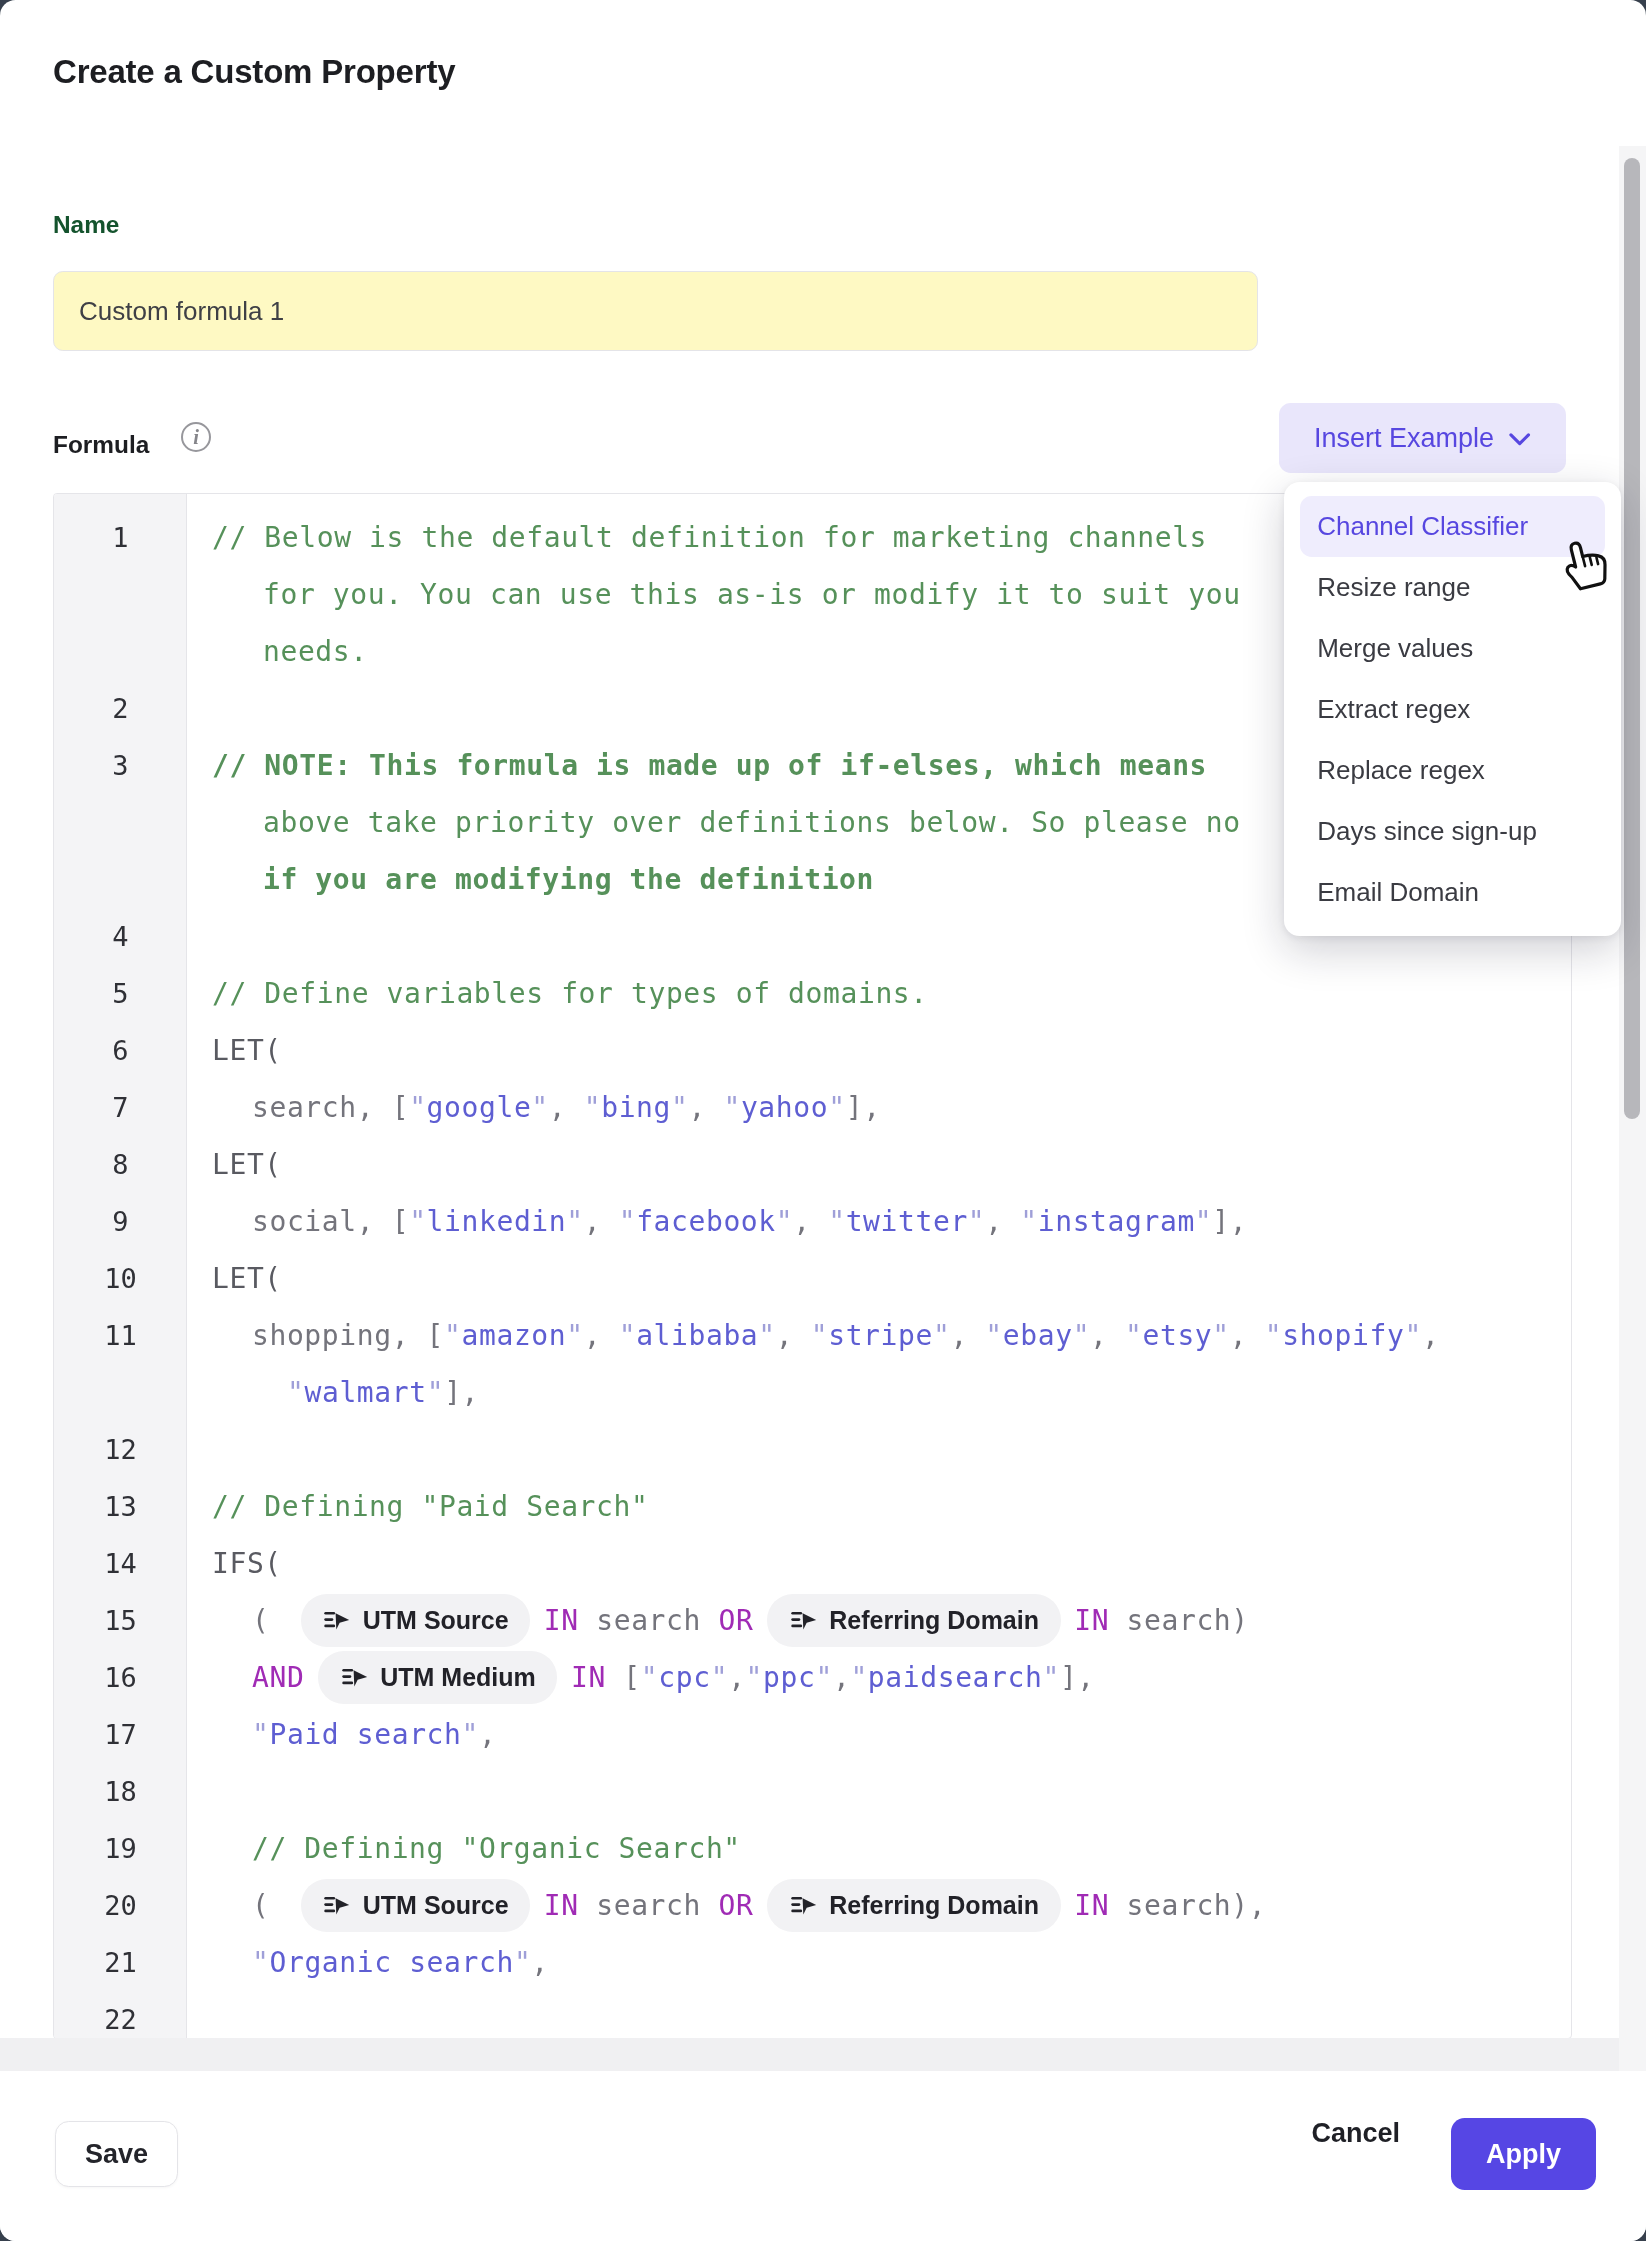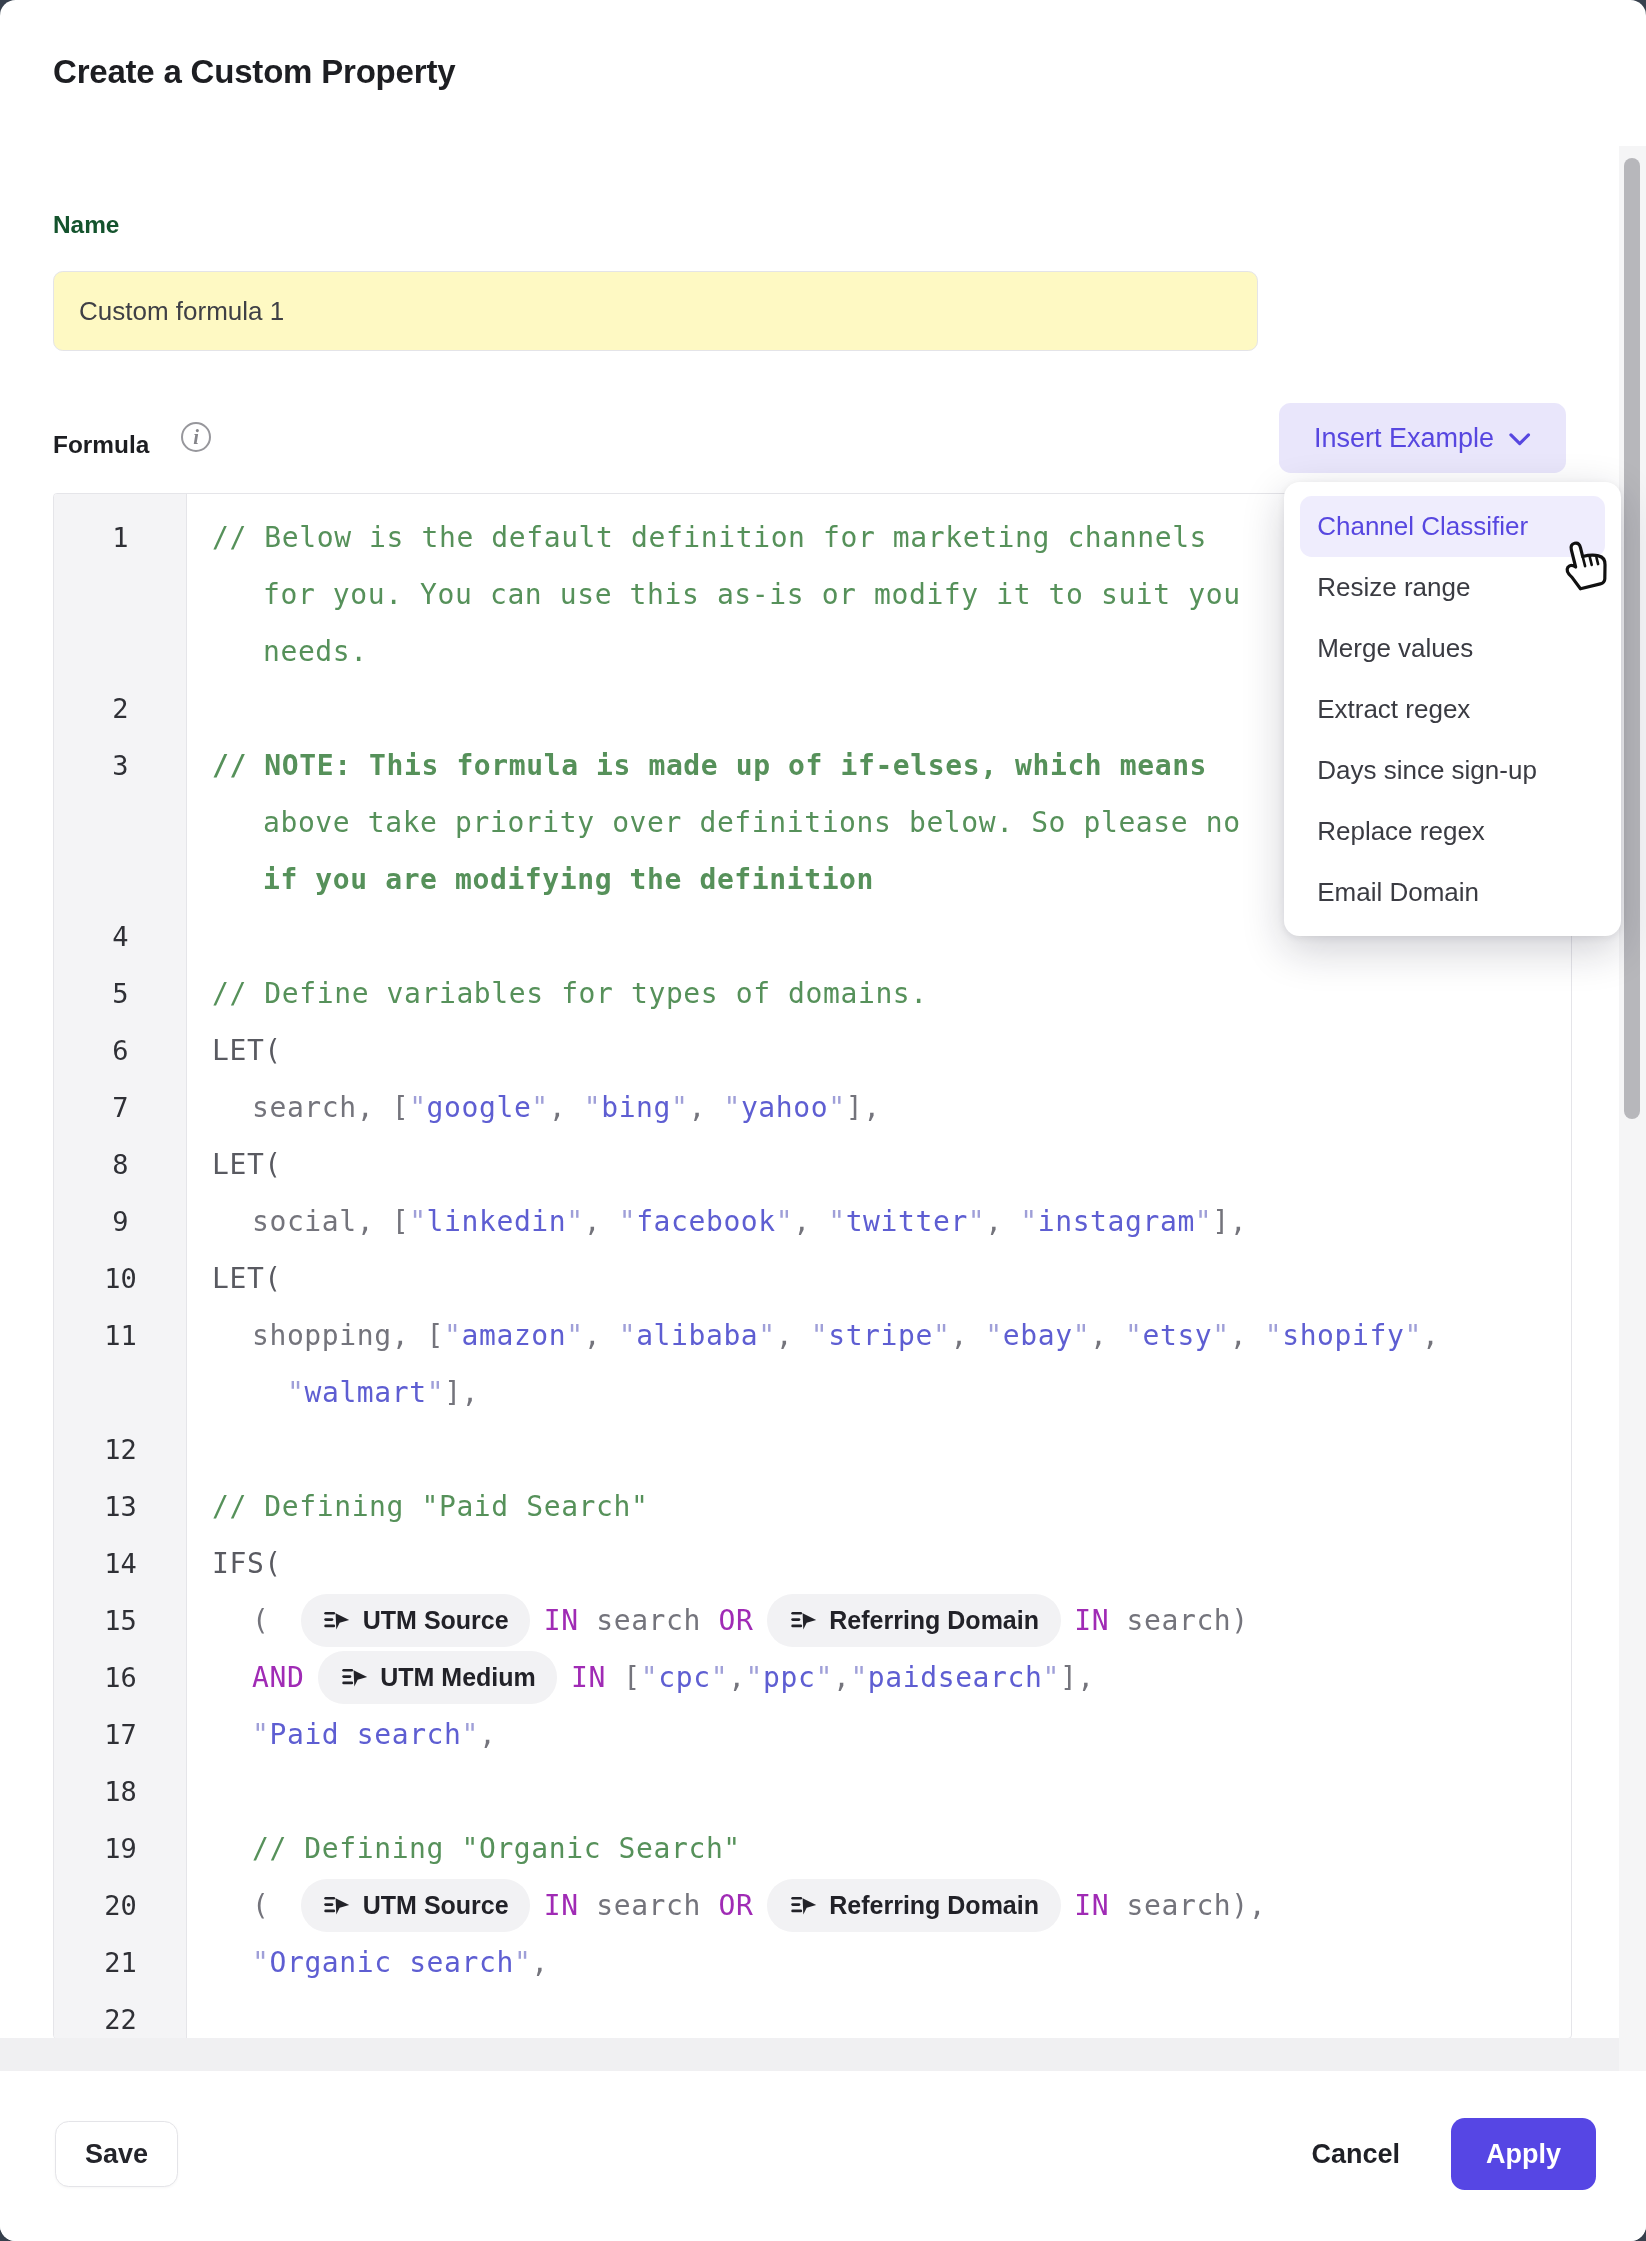--- a/index.html
+++ b/index.html
@@ -121,21 +121,21 @@
   .footer { position:absolute; left:0; top:2071px; width:1646px; height:170px; background:#ffffff; }
   .save-btn {
     position:absolute; left:55px; top:50px; height:66px; padding:0 29px;
     background:#ffffff; border:1.5px solid #e4e4e8; border-radius:13.7px;
     font-family:"Liberation Sans", sans-serif;
     font-size:27px; font-weight:600; color:#24252b; cursor:pointer;
     box-shadow:0 1px 2.9px rgba(0,0,0,0.04);
   }
   .footer-right {
     position:absolute; right:50px; top:47px; height:72px;
-    display:flex; align-items:center; gap:51px;
+    display:flex; align-items:flex-start; gap:51px;
   }
   .cancel-btn {
     background:none; border:none; cursor:pointer;
     font-family:"Liberation Sans", sans-serif;
     font-size:27px; font-weight:600; color:#1f2026;
   }
   .apply-btn {
     height:72px; padding:0 35px;
     background: var(--apply-bg, #5646e4); border:none; border-radius:13.7px;
     font-family:"Liberation Sans", sans-serif;
@@ -332,22 +332,22 @@
 
   <div class="scroll-track">
     <div class="scroll-thumb"></div>
   </div>
 
   <div class="menu">
       <div class="menu-item active">Channel Classifier</div>
       <div class="menu-item">Resize range</div>
       <div class="menu-item">Merge values</div>
       <div class="menu-item">Extract regex</div>
+      <div class="menu-item">Replace regex</div>
       <div class="menu-item">Days since sign-up</div>
-      <div class="menu-item">Replace regex</div>
       <div class="menu-item">Email Domain</div>
     </div>
 
   <svg class="cursor-hand" viewBox="0 0 32 32">
     <g transform="rotate(-14 16 16)">
       <path d="M11.5 28.5 L8.6 21.5 Q5.8 17.6 7.8 15.7 Q9.7 14.2 11.8 16.6 L11.8 7.2 Q11.8 4.2 14.3 4.2 Q16.8 4.2 16.8 7.2 L16.8 12.1 Q21.9 12.1 25.1 13.8 Q28.3 15.4 27.3 19.2 L25.4 26.4 Q24.8 28.5 22.4 28.5 Z" fill="#ffffff" stroke="#111111" stroke-width="1.7" stroke-linejoin="round"></path>
       <path d="M16.8 12.6 L16.8 17.4 M20.4 13.2 L20.4 17.6 M23.8 14.4 L23.8 18" fill="none" stroke="#111111" stroke-width="1.4" stroke-linecap="round"></path>
     </g>
   </svg>
 

